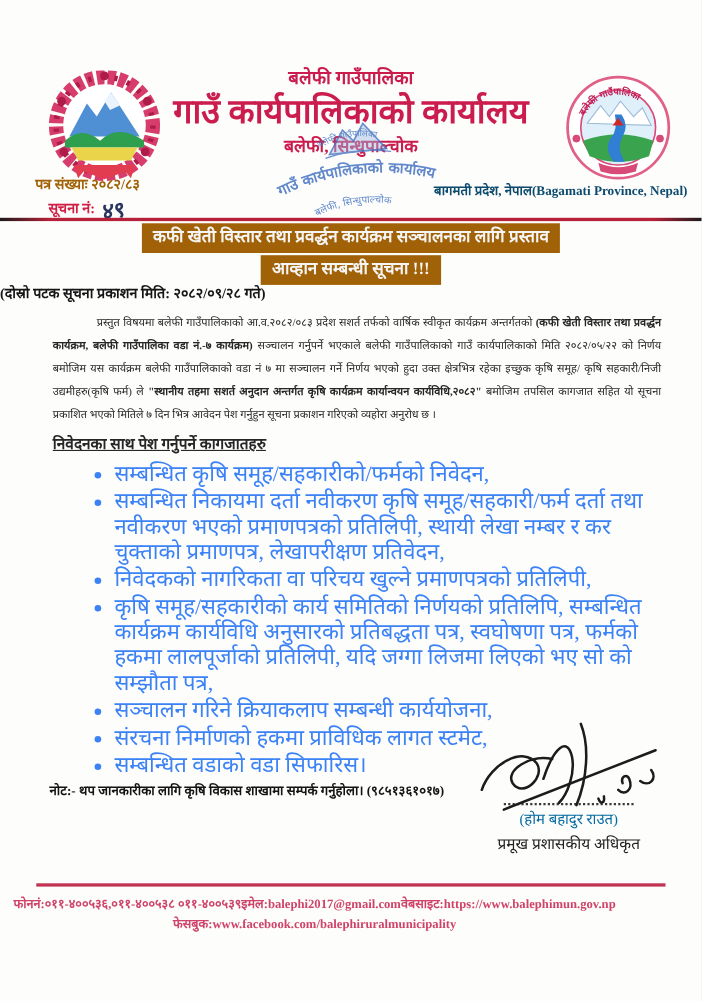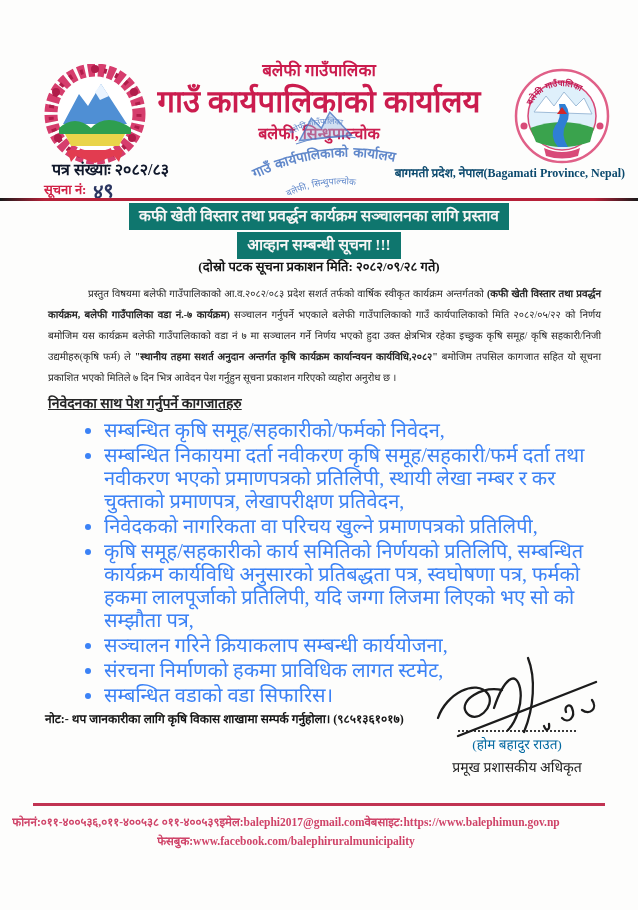--- a/index.html
+++ b/index.html
@@ -8,40 +8,40 @@
     ;background:#fdfdfc;margin:0 auto;overflow:hidden;
     font-family:"Liberation Serif","DejaVu Sans",serif;
   }
   
   .emblem-left{position:absolute;left:44px;top:64px;}
   .emblem-right{position:absolute;right:28px;top:68px;}
   .header-center{position:absolute;left:110px;right:110px;top:60px;text-align:center;color:#cb1c4e;}
   .muni-name{font-size:17px;font-weight:bold;line-height:22px;}
   .office-name{font-size:31px;font-weight:bold;line-height:38px;margin-top:1px;}
   .district{font-size:16px;font-weight:bold;line-height:22px;margin-top:2px;}
-  .letter-no{position:absolute;left:52px;top:158px;color:#0f172a;font-size:16px;font-weight:bold;}
+  .letter-no{position:absolute;left:32px;top:158px;color:#a16207;font-size:13px;font-weight:bold;}
   .notice-no{position:absolute;left:44px;top:177px;color:#d12045;font-size:13px;font-weight:bold;}
   .notice-no .handwritten{
     display:inline-block;color:#2a3560;font-size:20px;font-weight:bold;
     transform:rotate(-7deg) skewX(-8deg);margin-left:3px;vertical-align:-4px;
     font-family:"DejaVu Sans",sans-serif;
   }
   .province{position:absolute;right:13px;top:164px;color:#0c4a6e;font-size:12px;font-weight:bold;}
   .stamp{position:absolute;left:236px;top:108px;opacity:.82;transform:rotate(-6deg);z-index:5;}
   
   .rule-top{position:absolute;top:198px;left:0;width:638px;height:3px;
     background:linear-gradient(90deg,#1b1b1b 0%,#b62038 7%,#b62038 93%,#1b1b1b 100%);}
   .rule-bottom{position:absolute;top:803px;left:33px;width:572px;height:3px;background:#c13352;}
   
   .banner{position:absolute;top:203px;left:0;width:638px;text-align:center;z-index:2;}
   .banner-row{line-height:0;}
-  .banner-strip{display:inline-block;background:#0f766e;color:#f5f5f5;font-weight:bold;
+  .banner-strip{display:inline-block;background:#a16207;color:#f5f5f5;font-weight:bold;
     font-size:15.5px;line-height:22px;padding:2px 10px 3px 10px;}
   .banner-row + .banner-row{margin-top:2px;}
-  .pubdate{position:absolute;top:257px;left:0;width:638px;text-align:center;
+  .pubdate{position:absolute;top:257px;left:0;width:638px;
     font-weight:bold;font-size:13px;color:#151515;}
   
   .content{position:absolute;top:283px;left:48px;width:553px;color:#262626;}
   .para{font-size:10px;line-height:21px;text-align:justify;text-indent:40px;margin:0;}
   .para .b{font-weight:bold;}
   .doc-heading{font-size:14px;font-weight:bold;text-decoration:underline;margin-top:5px;}
   .doc-list{margin:7px 0 0 0;padding-left:56px;list-style:disc;}
   .doc-list li{font-size:20px;line-height:23px;margin-bottom:2px;color:#3b82f6;}
   .note{position:absolute;top:710px;left:45px;font-size:12px;font-weight:bold;color:#141414;}
   

